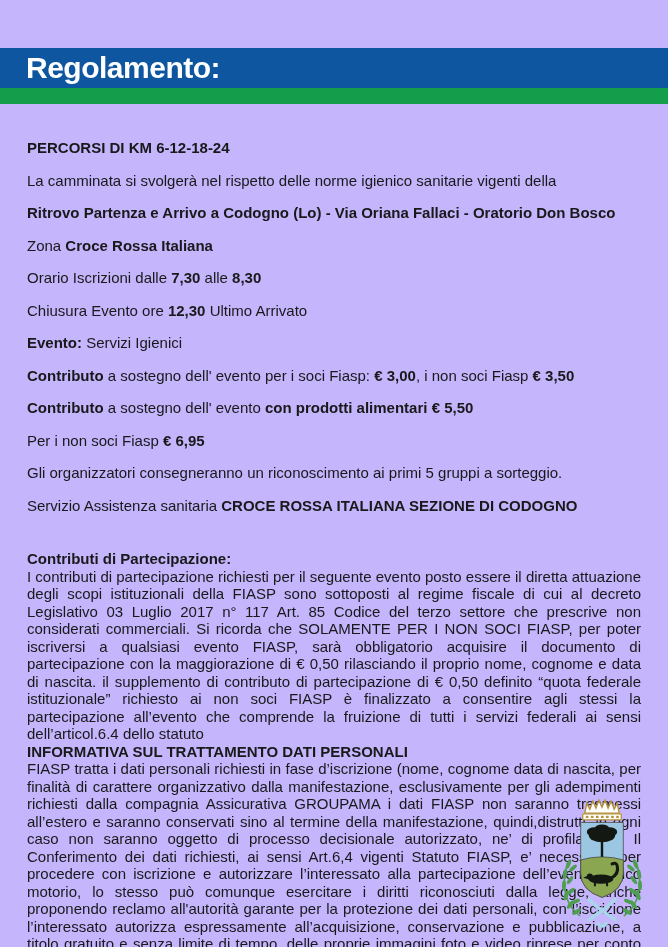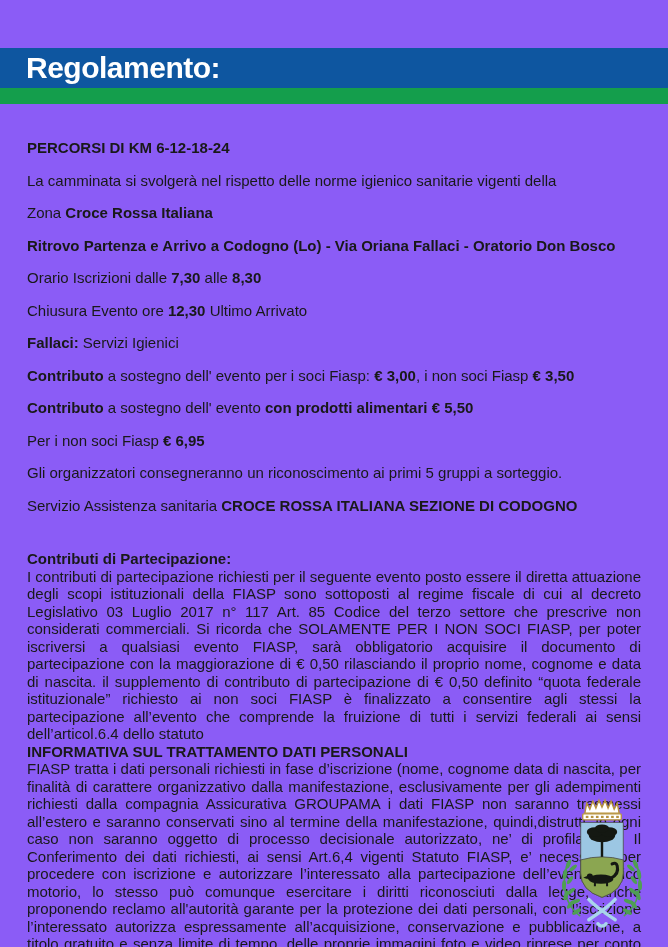--- a/index.html
+++ b/index.html
@@ -16,21 +16,21 @@
   }
   html,body{margin:0;padding:0;}
   body{
     width:668px;height:947px;
     background:#ffffff;
     font-family:"Liberation Sans","DejaVu Sans",sans-serif;
     color:var(--text);
     overflow:hidden;
     position:relative;
   }
-  .page{position:absolute;inset:0;background:#8b5cf6;}
+  .page{position:absolute;inset:0;background:#c4b5fd;}
   .header-bar{
     position:absolute;left:0;top:48px;width:668px;height:40px;
     background:var(--header-blue);
     display:flex;align-items:center;
   }
   .header-bar h1{
     margin:0 0 0 26px;
     font-size:30px;line-height:40px;
     font-weight:bold;color:#ffffff;
     letter-spacing:-0.5px;
@@ -71,25 +71,25 @@
   <div class="header-bar">
     <h1>Regolamento:</h1>
   </div>
   <div class="green-stripe"></div>
 
   <div class="content">
 
     <div class="sec-event">
         <div class="line"><span class="b">PERCORSI DI KM 6-12-18-24</span></div>
         <div class="line"><span>La camminata si svolgerà nel rispetto delle norme igienico sanitarie vigenti della</span></div>
+        <div class="line"><span class="b">Ritrovo Partenza e Arrivo a Codogno (Lo) - Via Oriana Fallaci - Oratorio Don Bosco</span></div>
         <div class="line"><span>Zona </span><span class="b">Croce Rossa Italiana</span></div>
-        <div class="line"><span class="b">Ritrovo Partenza e Arrivo a Codogno (Lo) - Via Oriana Fallaci - Oratorio Don Bosco</span></div>
         <div class="line"><span>Orario Iscrizioni dalle </span><span class="b">7,30</span><span> alle </span><span class="b">8,30</span></div>
         <div class="line"><span>Chiusura Evento ore </span><span class="b">12,30</span><span> Ultimo Arrivato</span></div>
-        <div class="line"><span class="b">Fallaci:</span><span> Servizi Igienici</span></div>
+        <div class="line"><span class="b">Evento:</span><span> Servizi Igienici</span></div>
         <div class="line"><span class="b">Contributo</span><span> a sostegno dell' evento per i soci Fiasp: </span><span class="b">€ 3,00</span><span>, i non soci Fiasp </span><span class="b">€ 3,50</span></div>
         <div class="line"><span class="b">Contributo</span><span> a sostegno dell' evento </span><span class="b">con prodotti alimentari € 5,50</span></div>
         <div class="line"><span>Per i non soci Fiasp </span><span class="b">€ 6,95</span></div>
         <div class="line"><span>Gli organizzatori consegneranno un riconoscimento ai primi 5 gruppi a sorteggio.</span></div>
         <div class="line"><span>Servizio Assistenza sanitaria </span><span class="b">CROCE ROSSA ITALIANA SEZIONE DI CODOGNO</span></div>
       </div>
 
     <div class="sec-contributi">
       <div class="section-title">Contributi di Partecipazione:</div>
       <p class="para">I contributi di partecipazione richiesti per il seguente evento posto essere il diretta attuazione degli scopi istituzionali della FIASP sono sottoposti al regime fiscale di cui al decreto Legislativo 03 Luglio 2017 n° 117 Art. 85 Codice del terzo settore che prescrive non considerati commerciali. Si ricorda che SOLAMENTE PER I NON SOCI FIASP, per poter iscriversi a qualsiasi evento FIASP, sarà obbligatorio acquisire il documento di partecipazione con la maggiorazione di € 0,50 rilasciando il proprio nome, cognome e data di nascita. il supplemento di contributo di partecipazione di € 0,50 definito “quota federale istituzionale” richiesto ai non soci FIASP è finalizzato a consentire agli stessi la partecipazione all’evento che comprende la fruizione di tutti i servizi federali ai sensi dell’articol.6.4 dello statuto</p>

